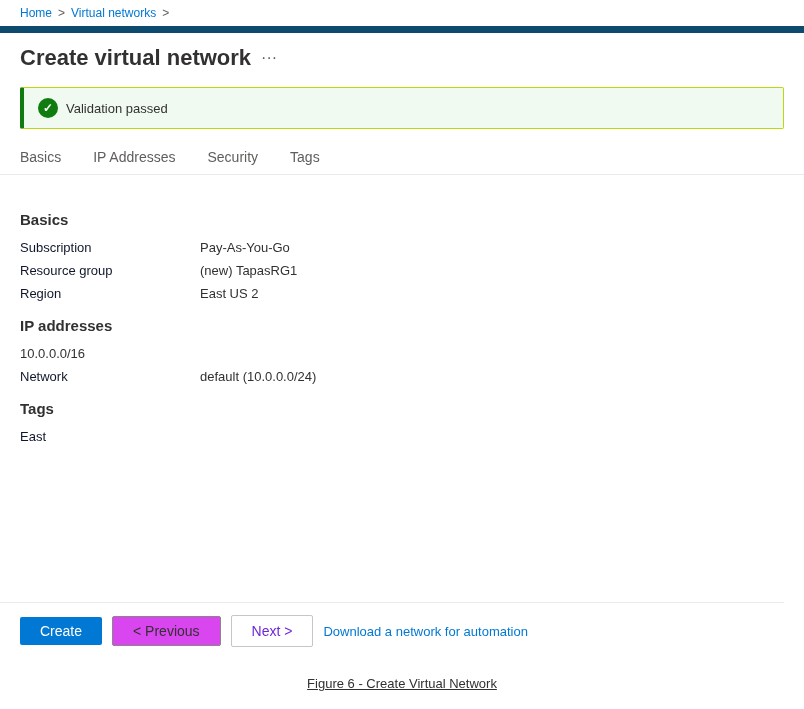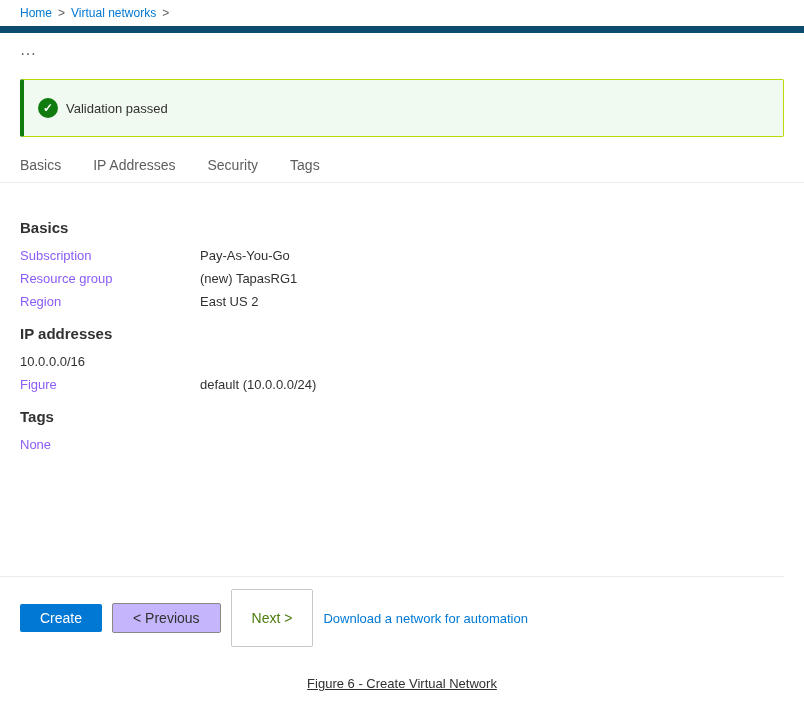--- a/index.html
+++ b/index.html
@@ -51,21 +51,21 @@
       color: #605e5c;
       font-size: 16px;
       cursor: pointer;
     }
 
     .validation-banner {
       margin: 8px 20px;
       background: #f1faf1;
       border: 1px solid #bad80a;
       border-left: 4px solid #107c10;
-      padding: 18px 14px;
+      padding: 10px 14px;
       display: flex;
       align-items: center;
       gap: 8px;
       border-radius: 2px;
     }
 
     .validation-icon {
       width: 20px;
       height: 20px;
       background: #107c10;
@@ -127,21 +127,21 @@
       margin-bottom: 12px;
     }
 
     .field-row {
       display: flex;
       margin-bottom: 8px;
     }
 
     .field-label {
       width: 180px;
-      color: #8b5cf6;
+      color: #0f172a;
       font-size: 13px;
       flex-shrink: 0;
     }
 
     .field-value {
       color: #323130;
       font-size: 13px;
     }
 
     .section-divider {
@@ -166,35 +166,35 @@
       color: white;
       border: none;
       padding: 6px 20px;
       font-size: 14px;
       cursor: pointer;
       border-radius: 2px;
       font-family: 'Segoe UI', Arial, sans-serif;
     }
 
     .btn-secondary {
-      background: #c4b5fd;
+      background: #d946ef;
       color: #323130;
       border: 1px solid #8a8886;
       padding: 6px 20px;
       font-size: 14px;
       cursor: pointer;
       border-radius: 2px;
       font-family: 'Segoe UI', Arial, sans-serif;
     }
 
     .btn-disabled {
       background: #fff;
-      color: #4d7c0f;
+      color: #6d28d9;
       border: 1px solid #c8c6c4;
-      padding: 20px 20px;
+      padding: 7px 20px;
       font-size: 14px;
       cursor: not-allowed;
       border-radius: 2px;
       font-family: 'Segoe UI', Arial, sans-serif;
     }
 
     .link-automation {
       color: #0078d4;
       font-size: 13px;
       text-decoration: none;
@@ -219,20 +219,21 @@
 <div class="top-bar">
   <div class="breadcrumb">
     <a href="#">Home</a>
     <span class="breadcrumb-sep">&gt;</span>
     <a href="#">Virtual networks</a>
     <span class="breadcrumb-sep">&gt;</span>
   </div>
 </div>
 
 <div class="page-header">
+  <h1 class="page-title">Create virtual network</h1>
   <span class="more-icon">···</span>
 </div>
 
 <div class="validation-banner">
   <div class="validation-icon"></div>
   <span class="validation-text">Validation passed</span>
 </div>
 
 <div class="tabs-container">
   <div class="tab">Basics</div>
@@ -258,29 +259,29 @@
       <span class="field-value">East US 2</span>
     </div>
   </div>
 
   <div class="section-divider">
     <div class="section-title">IP addresses</div>
     <div class="field-row">
       <span class="field-value">10.0.0.0/16</span>
     </div>
     <div class="field-row">
-      <span class="field-label">Figure</span>
+      <span class="field-label">Network</span>
       <span class="field-value">default (10.0.0.0/24)</span>
     </div>
   </div>
 
   <div class="section-divider">
     <div class="section-title">Tags</div>
     <div class="field-row">
-      <span class="field-label">None</span>
+      <span class="field-label">East</span>
     </div>
   </div>
 
 </div>
 
 <div class="footer-bar">
   <button class="btn-create">Create</button>
   <button class="btn-secondary">&lt; Previous</button>
   <button class="btn-disabled" disabled="">Next &gt;</button>
   <a href="#" class="link-automation">Download a network for automation</a>

